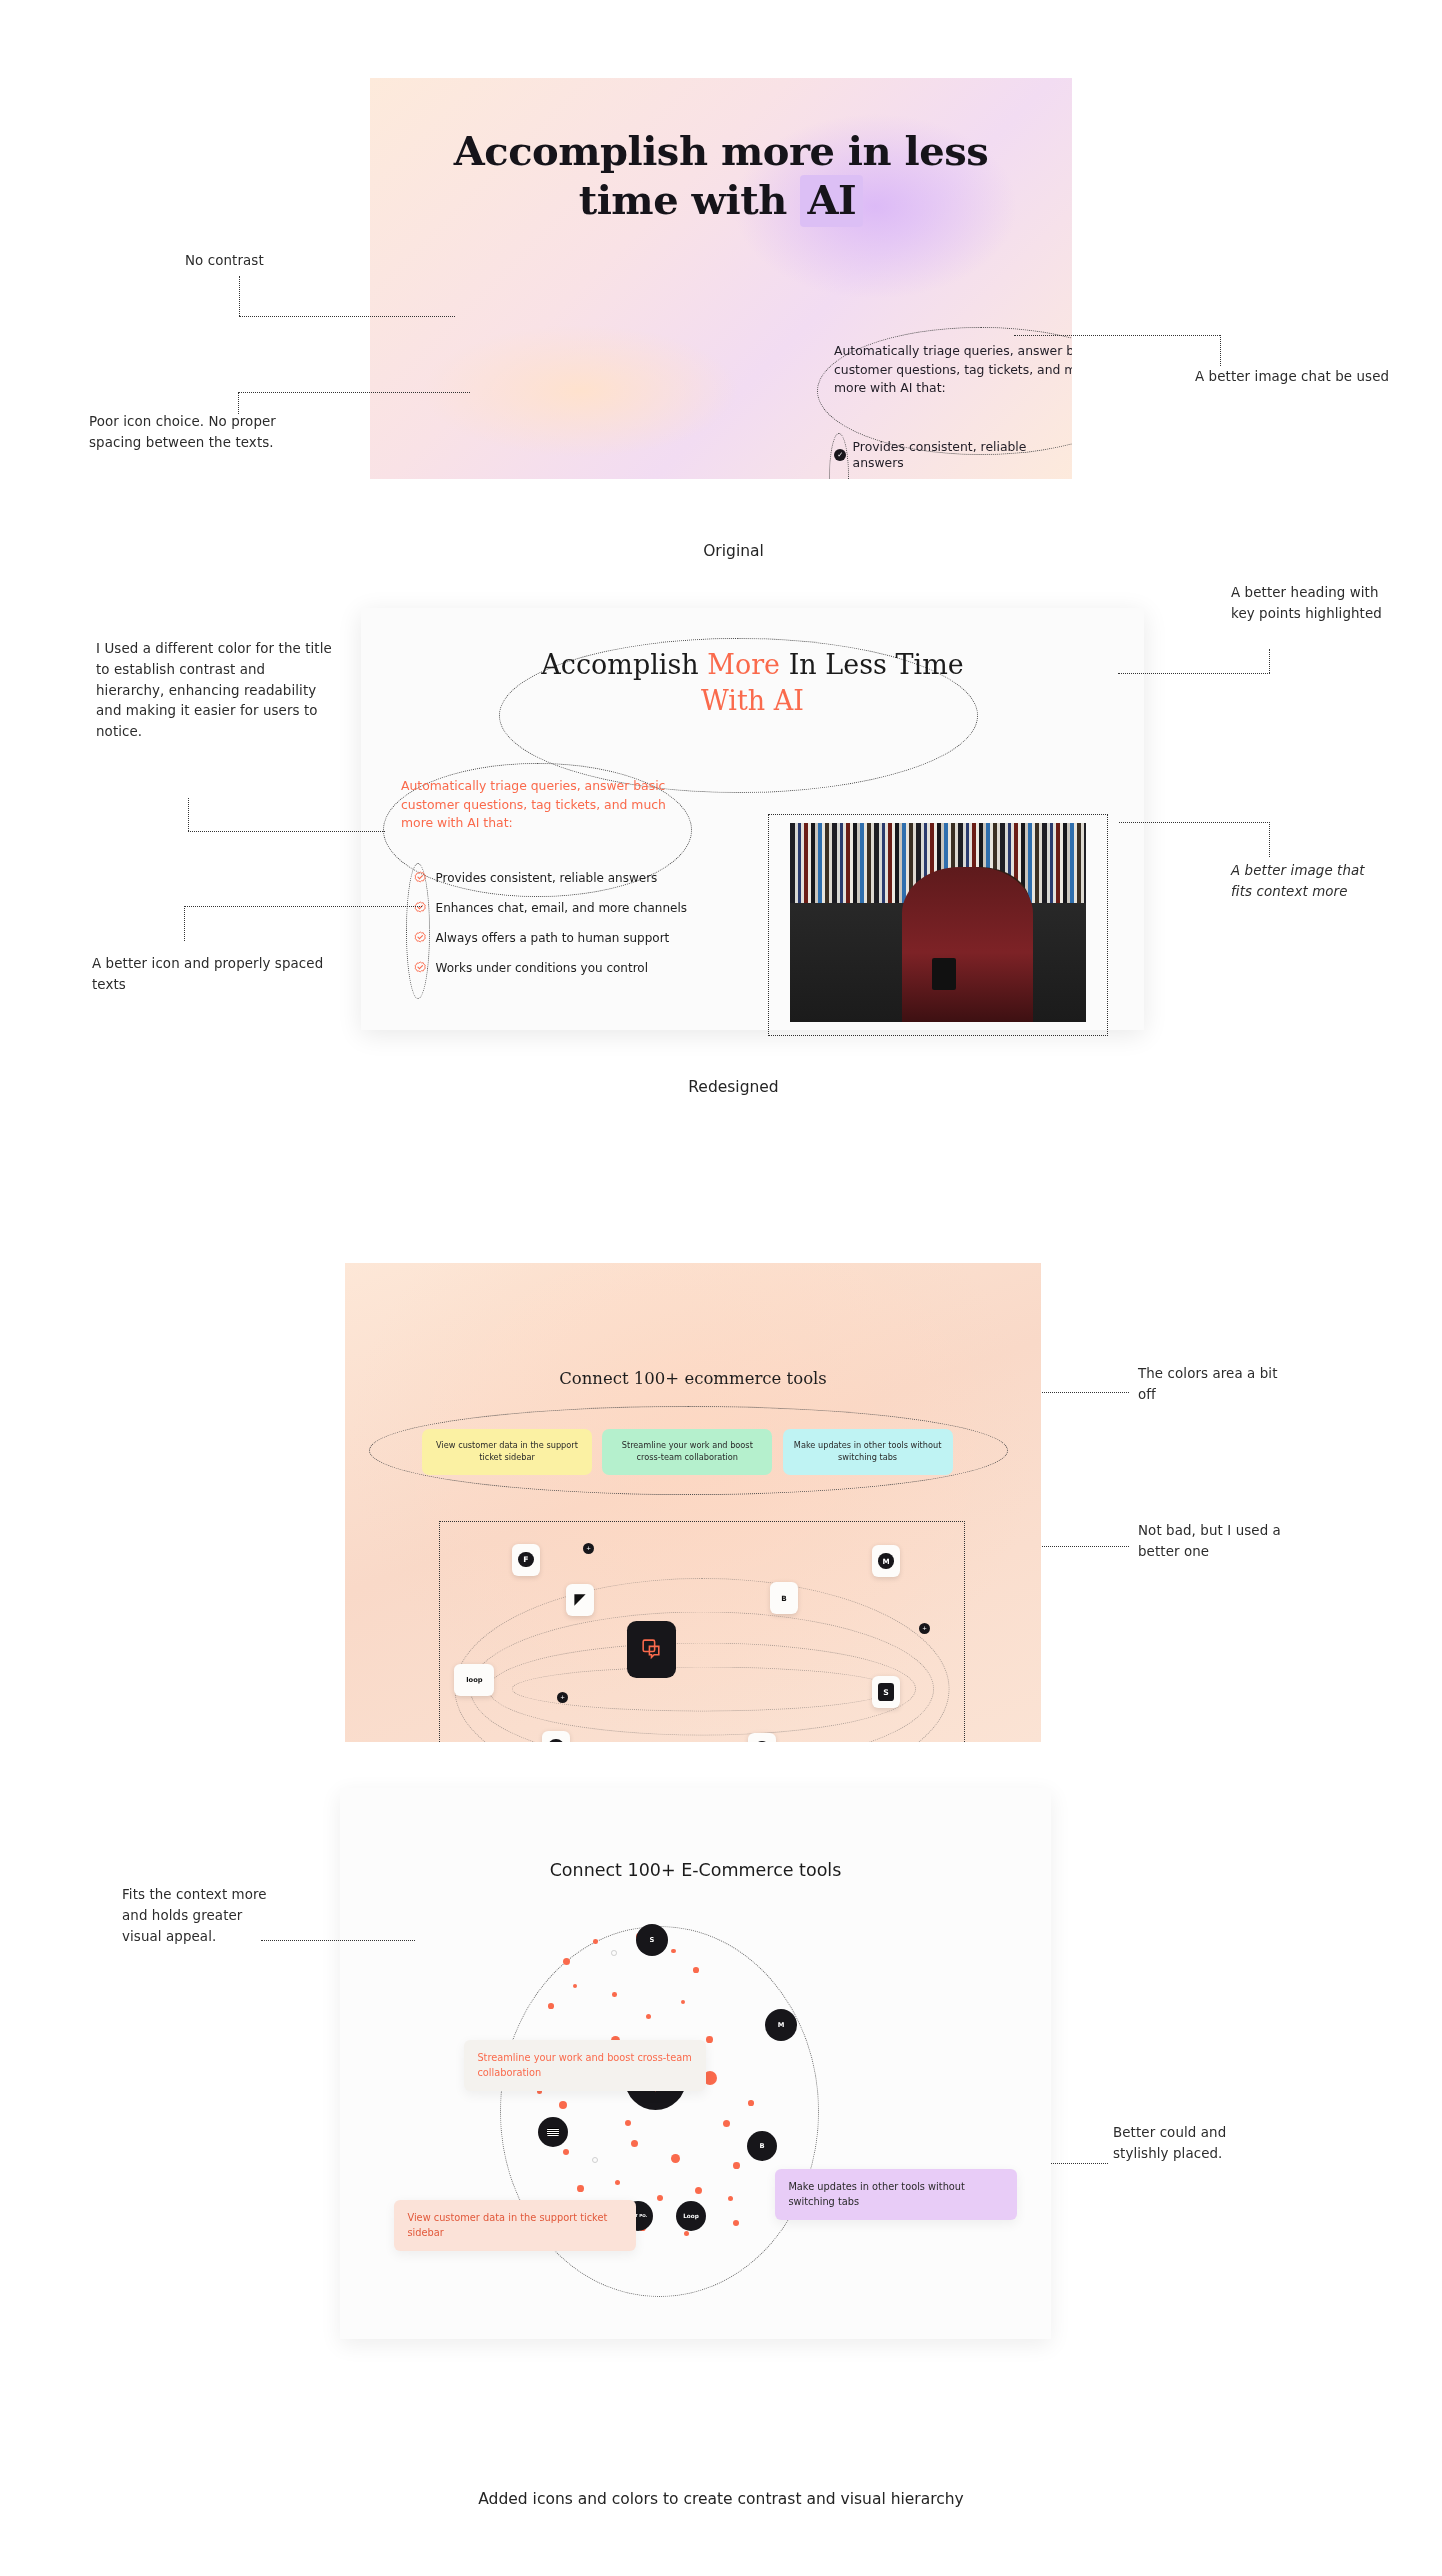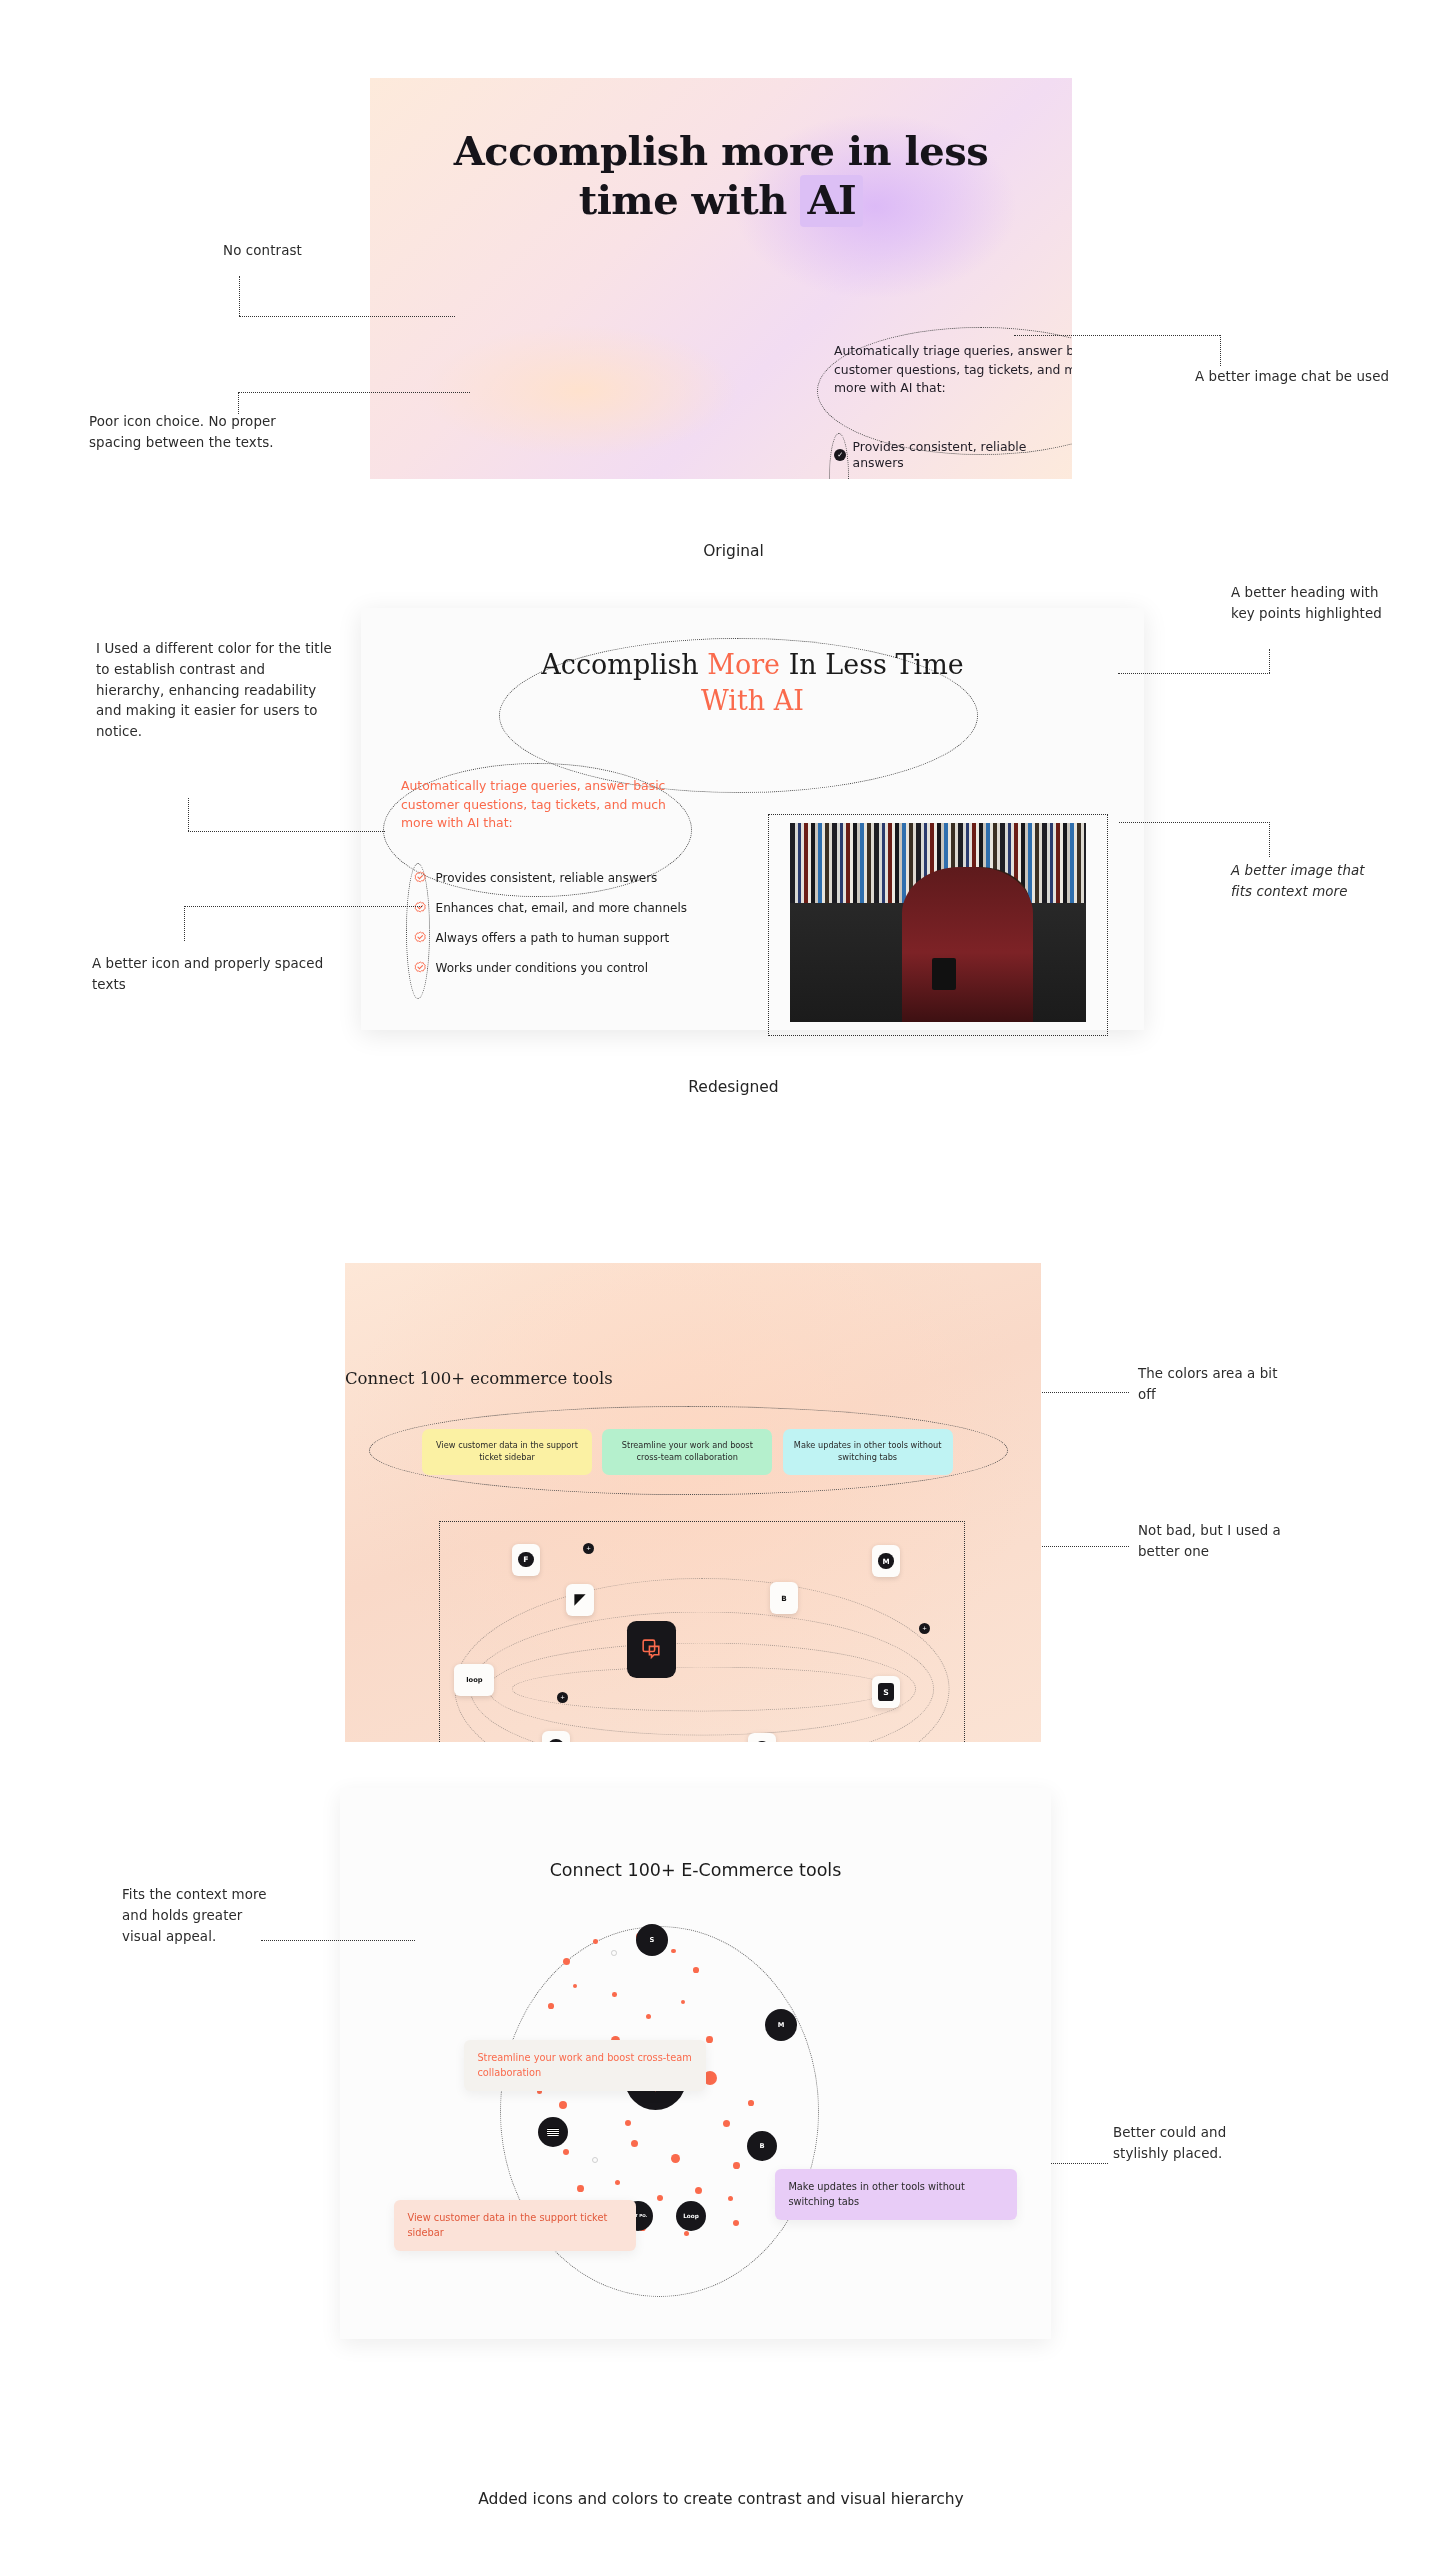--- a/index.html
+++ b/index.html
@@ -147,21 +147,21 @@
 
   
   #tools-orig {
     left: 345px; top: 1263px; width: 696px; height: 479px;
     background:
       radial-gradient(ellipse at 50% 38%, rgba(255,214,190,.55), rgba(255,214,190,0) 70%),
       linear-gradient(160deg,#fde7d7 0%, #f9d9c8 45%, #fbe3d4 100%);
     overflow:hidden;
   }
   #tools-orig-title {
-    position:absolute; left:0; right:0; top:106px; 
+    position:absolute; left:0; right:0; top:106px; text-align:center;
     font-family:"DejaVu Serif", serif;
     font-size:16.5px; color:#1d1d1d; font-weight:400;
   }
   .pill-row { position:absolute; left:77px; top:166px; display:flex; gap:10.3px; }
   .pill {
     width:170px; padding:11.3px 8.2px; border-radius:7.2px;
     font-family:"DejaVu Sans", sans-serif;
     font-size:8.2px; line-height:1.45; color:#2a2a2a; text-align:center;
   }
   .pill.y { background:#fbf1a3; }
@@ -249,21 +249,21 @@
     </div>
     <div class="li">
 
       <span>Enhances chat, email, and more channels</span>
     </div>
 
   </div>
 
 </div>
 
-<div class="anno w-sm" style="left:185px; top:241px; text-align:center;">No contrast</div>
+<div class="anno w-sm" style="left:185px; top:251px; text-align:left;">No contrast</div>
 <div class="lead-v" style="left:239px; top:276px; height:40px;"></div>
 <div class="lead-h" style="left:239px; top:316px; width:216px;"></div>
 
 <div class="anno w-lg" style="left:89px; top:412px;">Poor icon choice. No proper spacing between the texts.</div>
 <div class="lead-h" style="left:238px; top:392px; width:232px;"></div>
 <div class="lead-v" style="left:238px; top:392px; height:21.6px;"></div>
 
 <div class="anno w-md" style="left:1195px; top:367px;">A better image chat be used</div>
 <div class="lead-h" style="left:1014px; top:335px; width:206px;"></div>
 <div class="lead-v" style="left:1220px; top:335px; height:31px;"></div>

